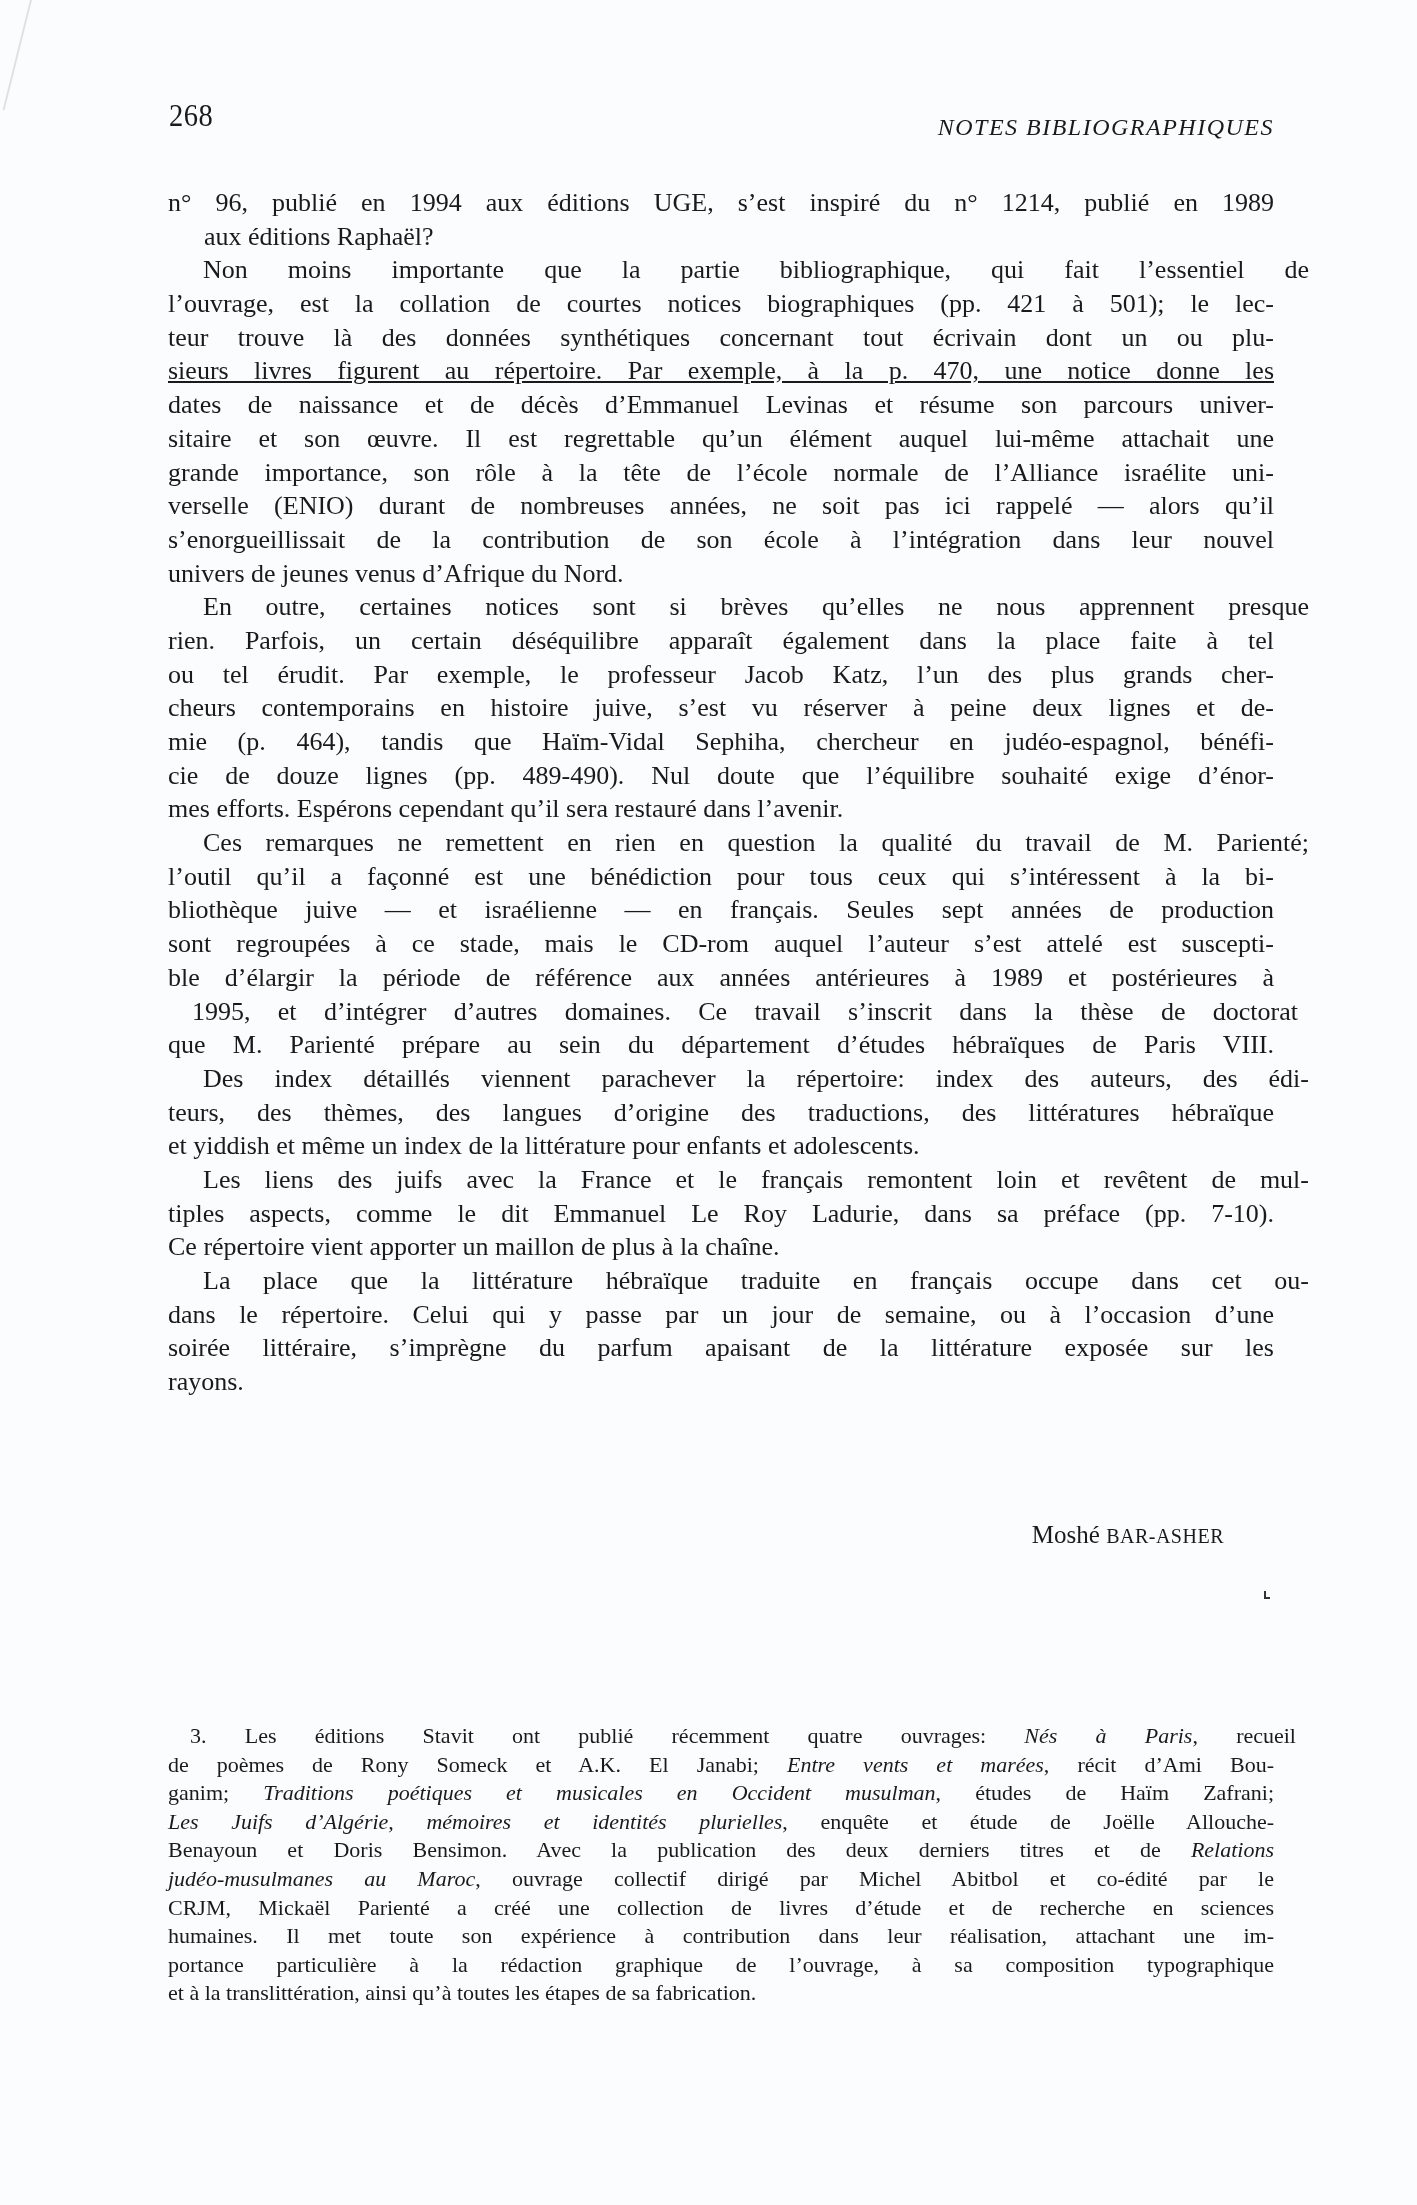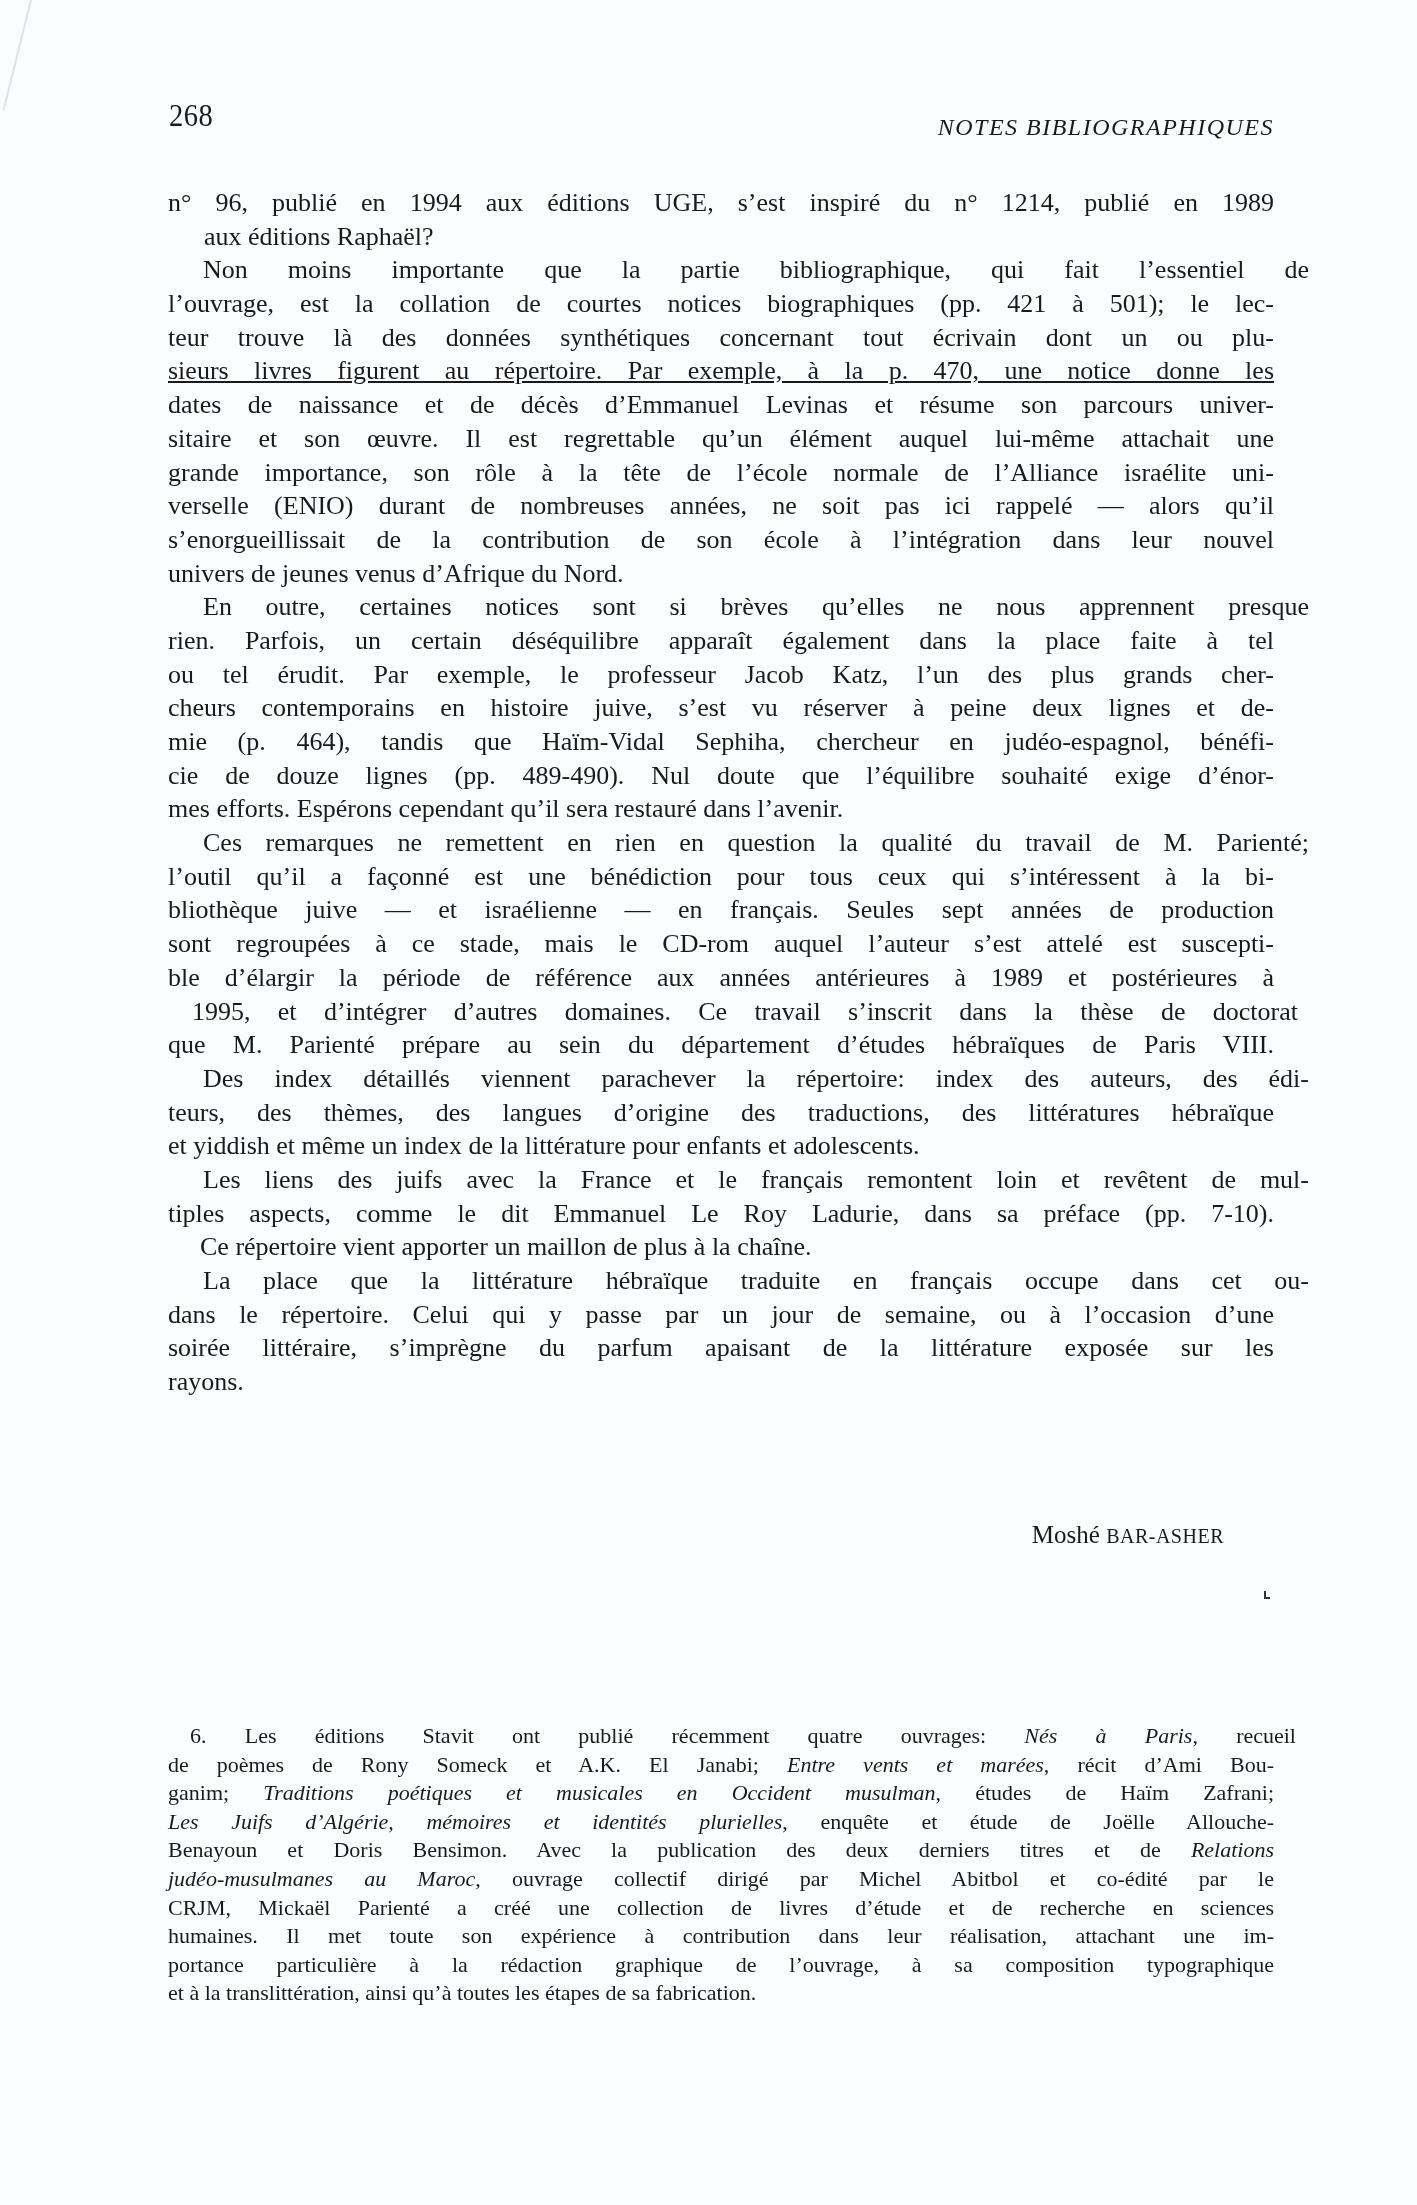--- a/index.html
+++ b/index.html
@@ -85,36 +85,36 @@
     <div class="line" style="width: 1106px; display: block;">bliothèque juive — et israélienne — en français. Seules sept années de production</div>
     <div class="line" style="width: 1106px; display: block;">sont regroupées à ce stade, mais le CD-rom auquel l’auteur s’est attelé est suscepti-</div>
     <div class="line" style="width: 1106px; display: block;">ble d’élargir la période de référence aux années antérieures à 1989 et postérieures à</div>
     <div class="line" style="width: 1106px; display: block; margin-left: 24px;">1995, et d’intégrer d’autres domaines. Ce travail s’inscrit dans la thèse de doctorat</div>
     <div class="line" style="width: 1106px; display: block;">que M. Parienté prépare au sein du département d’études hébraïques de Paris VIII.</div>
     <div class="line indent" style="width: 1106px; display: block;">Des index détaillés viennent parachever la répertoire: index des auteurs, des édi-</div>
     <div class="line" style="width: 1106px; display: block;">teurs, des thèmes, des langues d’origine des traductions, des littératures hébraïque</div>
     <div class="line last" style="width: 1106px; display: block;">et yiddish et même un index de la littérature pour enfants et adolescents.</div>
     <div class="line indent" style="width: 1106px; display: block;">Les liens des juifs avec la France et le français remontent loin et revêtent de mul-</div>
     <div class="line" style="width: 1106px; display: block;">tiples aspects, comme le dit Emmanuel Le Roy Ladurie, dans sa préface (pp. 7-10).</div>
-    <div class="line last" style="width: 1106px; display: block; margin-left: 32px;">Ce répertoire vient apporter un maillon de plus à la chaîne.</div>
+    <div class="line last" style="width: 1106px; display: block;">Ce répertoire vient apporter un maillon de plus à la chaîne.</div>
     <div class="line indent" style="width: 1106px; display: block;">La place que la littérature hébraïque traduite en français occupe dans cet ou-</div>
     <div class="line" style="width: 1106px; display: block;">dans le répertoire. Celui qui y passe par un jour de semaine, ou à l’occasion d’une</div>
     <div class="line" style="width: 1106px; display: block;">soirée littéraire, s’imprègne du parfum apaisant de la littérature exposée sur les</div>
     <div class="line last" style="width: 1106px; display: block;">rayons.</div>
   </div>
 
 <div class="signature">
   <span>Moshé</span>
   <span class="sc" id="sig-last">BAR-ASHER</span>
 </div>
 
 <div class="stray-mark"></div>
 
 <div class="footnote" id="footnote">
-    <div class="fn-line indent" style="width: 1106px; display: block;"><span>6. Les éditions Stavit ont publié récemment quatre ouvrages: </span><i>Nés à Paris</i><span>, recueil</span></div>
+    <div class="fn-line indent" style="width: 1106px; display: block;"><span>3. Les éditions Stavit ont publié récemment quatre ouvrages: </span><i>Nés à Paris</i><span>, recueil</span></div>
     <div class="fn-line" style="width: 1106px; display: block;"><span>de poèmes de Rony Someck et A.K. El Janabi; </span><i>Entre vents et marées</i><span>, récit d’Ami Bou-</span></div>
     <div class="fn-line" style="width: 1106px; display: block;"><span>ganim; </span><i>Traditions poétiques et musicales en Occident musulman</i><span>, études de Haïm Zafrani;</span></div>
     <div class="fn-line" style="width: 1106px; display: block;"><i>Les Juifs d’Algérie, mémoires et identités plurielles</i><span>, enquête et étude de Joëlle Allouche-</span></div>
     <div class="fn-line" style="width: 1106px; display: block;"><span>Benayoun et Doris Bensimon. Avec la publication des deux derniers titres et de </span><i>Relations</i></div>
     <div class="fn-line" style="width: 1106px; display: block;"><i>judéo-musulmanes au Maroc</i><span>, ouvrage collectif dirigé par Michel Abitbol et co-édité par le</span></div>
     <div class="fn-line" style="width: 1106px; display: block;"><span>CRJM, Mickaël Parienté a créé une collection de livres d’étude et de recherche en sciences</span></div>
     <div class="fn-line" style="width: 1106px; display: block;"><span>humaines. Il met toute son expérience à contribution dans leur réalisation, attachant une im-</span></div>
     <div class="fn-line" style="width: 1106px; display: block;"><span>portance particulière à la rédaction graphique de l’ouvrage, à sa composition typographique</span></div>
     <div class="fn-line last" style="width: 1106px; display: block;"><span>et à la translittération, ainsi qu’à toutes les étapes de sa fabrication.</span></div>
   </div>

